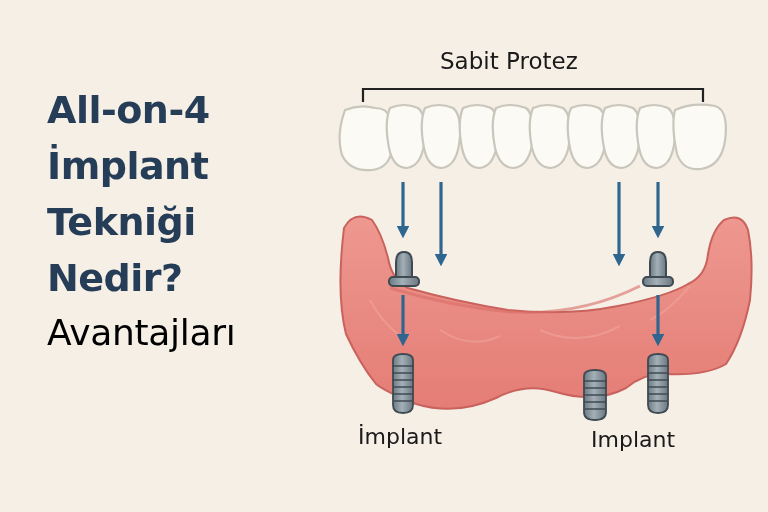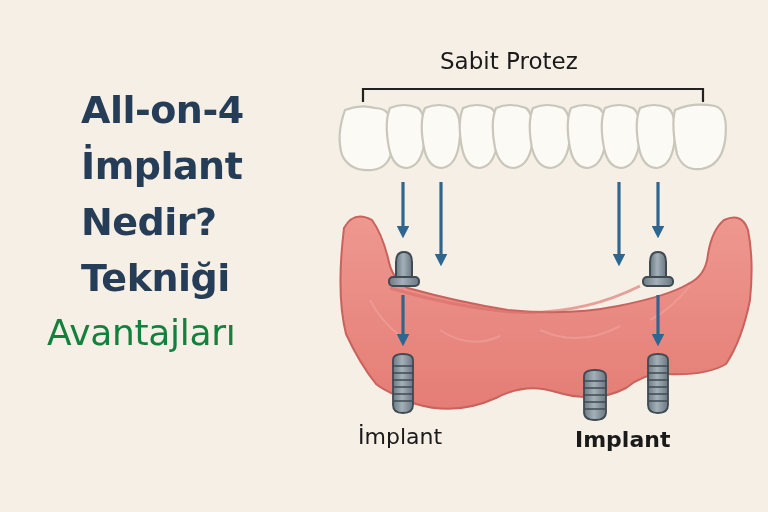--- a/index.html
+++ b/index.html
@@ -13,42 +13,41 @@
       position: absolute; left: 47px; top: 82px; width: 300px;
     }
     .title-line {
       display: block;
       font-family: "DejaVu Sans", sans-serif;
       font-weight: bold;
       color: #263d58;
       font-size: 38px;
       line-height: 56px;
       letter-spacing: -0.5px;
-      margin-left: 34px;
     }
     .sub-line {
       display: block;
       font-family: "DejaVu Sans", sans-serif;
       font-weight: normal;
-      color: #15803d;
+      color: #000000;
       font-size: 36px;
       line-height: 54px;
       letter-spacing: -0.3px;
     }
     .diagram {
       position: absolute; left: 0; top: 0; width: 660px; height: 512px;
     }
     .lbl {
       position: absolute;
       font-family: "DejaVu Sans", sans-serif;
       color: #1a1a1a;
     }
     .lbl-prosthesis { left: 440px; top: 48px; font-size: 23px; }
     .lbl-implant-left { left: 358px; top: 424px; font-size: 22px; }
-    .lbl-implant-right { left: 575px; top: 427px; font-size: 22px; font-weight: bold; }
+    .lbl-implant-right { left: 591px; top: 427px; font-size: 22px; }
   </style>
 </head>
 <body>
 
 <div class="diagram">
   <svg width="768" height="512" viewBox="0 0 768 512">
     <defs>
       <marker id="ah" viewBox="0 0 10 10" refX="5" refY="5" markerWidth="4" markerHeight="4" orient="auto">
         <path d="M0,0 L10,5 L0,10 z" fill="#2f6690"></path>
       </marker>
@@ -125,16 +124,16 @@
   </svg>
 
   <span class="lbl lbl-prosthesis">Sabit Protez</span>
   <span class="lbl lbl-implant-left">İmplant</span>
   <span class="lbl lbl-implant-right">Implant</span>
 </div>
 
 <div class="title-block">
   <span class="title-line">All-on-4</span>
   <span class="title-line">İmplant</span>
+  <span class="title-line">Tekniği</span>
   <span class="title-line">Nedir?</span>
-  <span class="title-line">Tekniği</span>
   <span class="sub-line">Avantajları</span>
 </div>
 
 </body></html>

